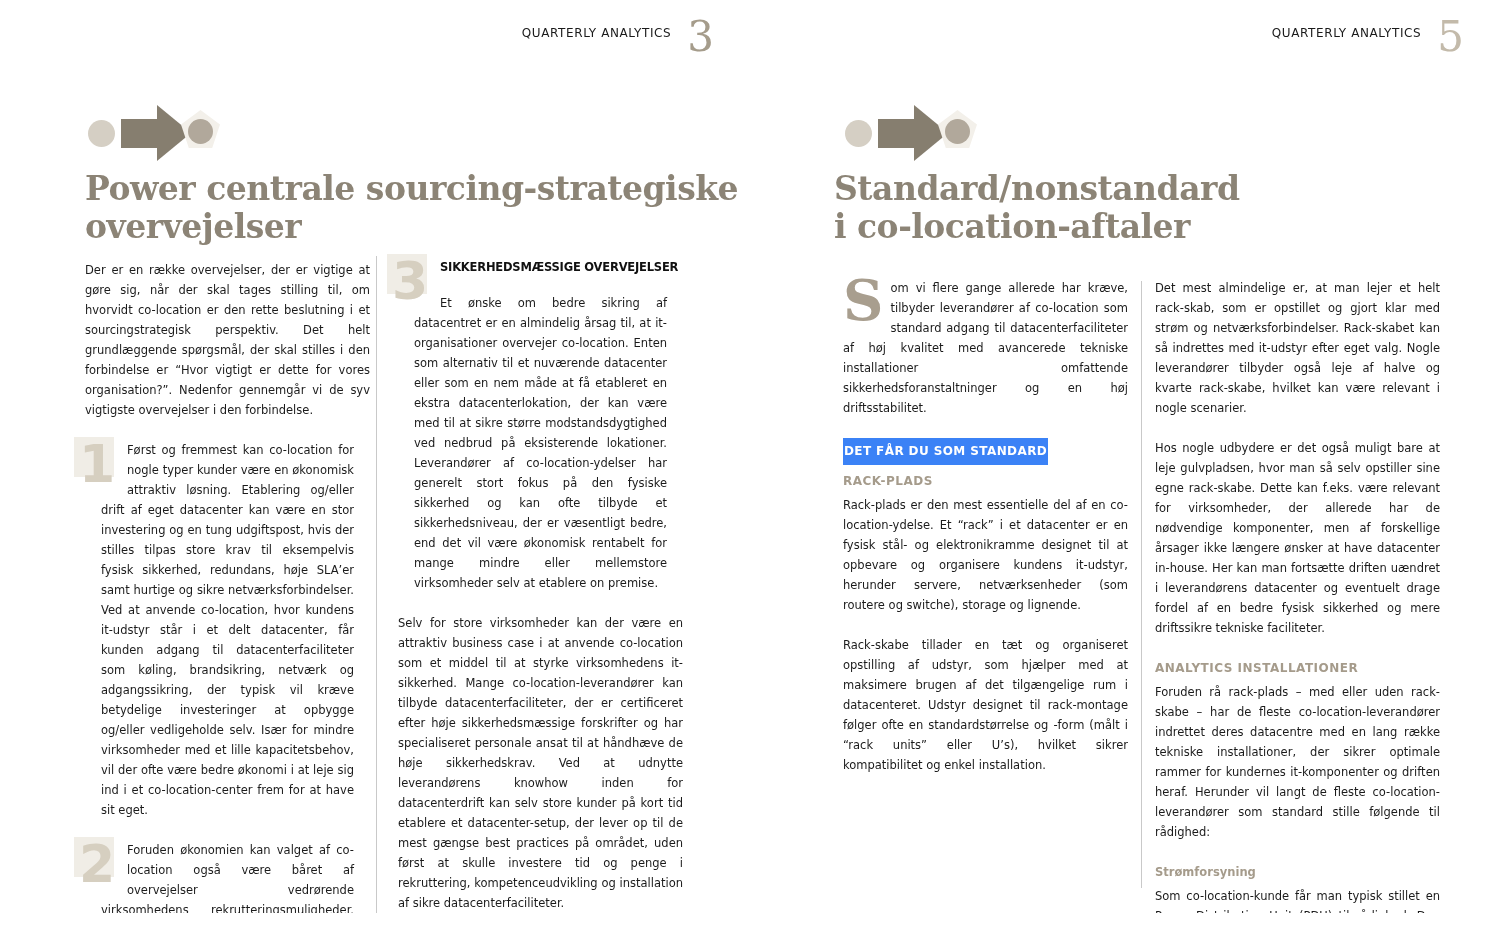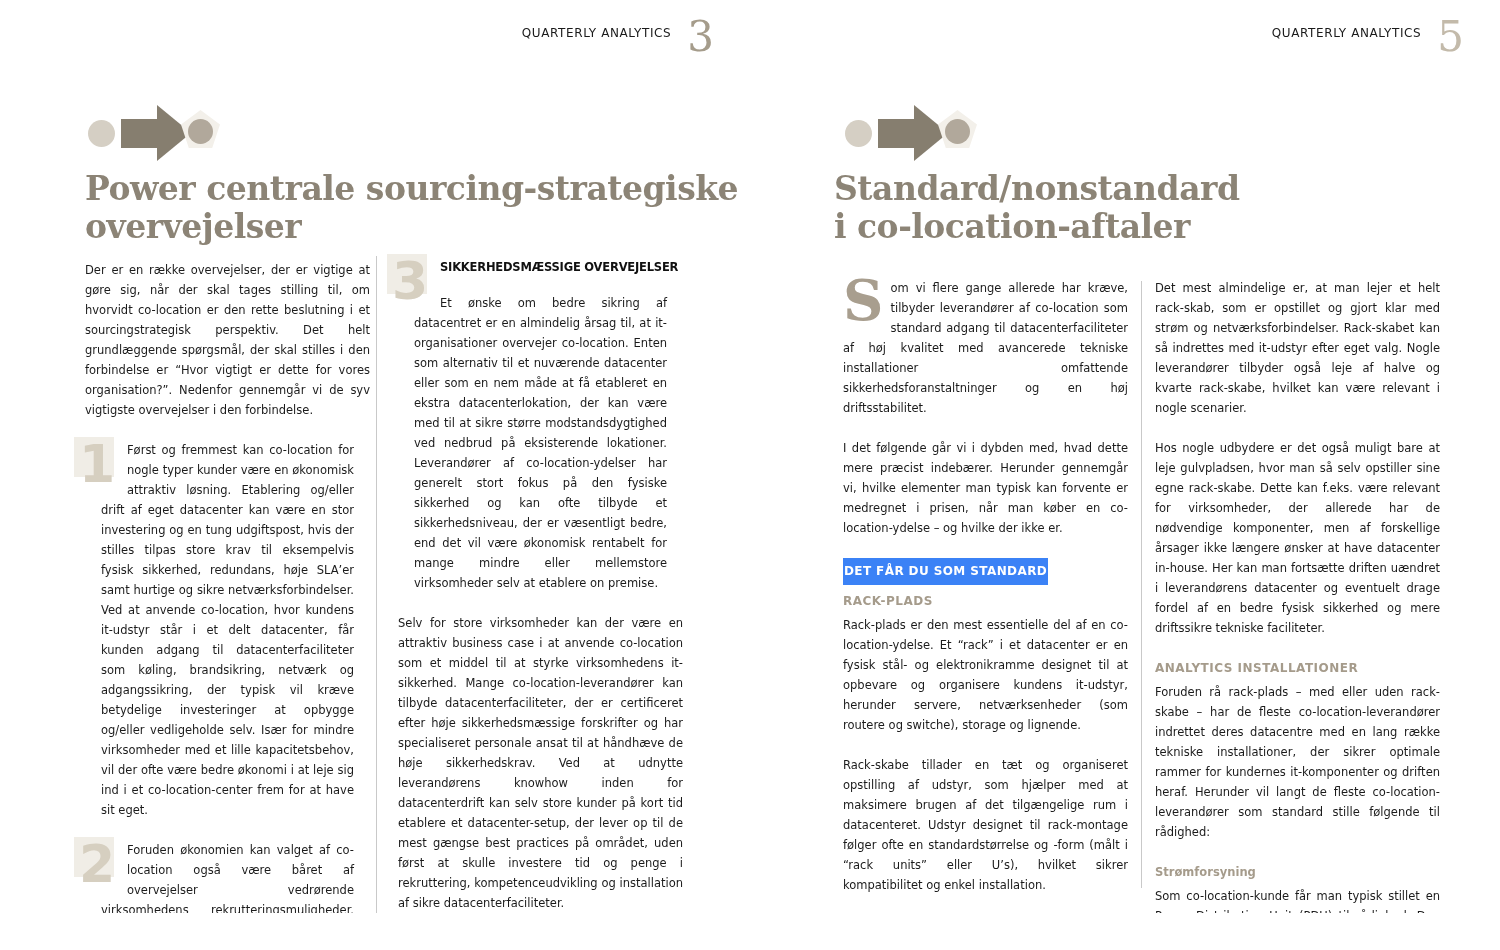--- a/index.html
+++ b/index.html
@@ -144,21 +144,20 @@
     </div>
 
     <h1 class="page-title">Standard/nonstandard
 i co-location-aftaler</h1>
 
     <div class="col col-1">
       <p class="body">
         <span class="dropcap">S</span><span>om vi flere gange allerede har kræve, tilbyder leverandører af co-location som standard adgang til datacenterfaciliteter af høj kvalitet med avancerede tekniske installationer omfattende sikkerhedsforanstaltninger og en høj driftsstabilitet.</span>
       </p>
 
-      <p class="body">I det følgende går vi i dybden med, hvad dette mere præcist indebærer. Herunder gennemgår vi, hvilke elementer man typisk kan forvente er medregnet i prisen, når man køber en co-location-ydelse – og hvilke der ikke er.</p>
 
       <div class="hl-wrap">
         <h3 class="hl-head">DET FÅR DU SOM STANDARD</h3>
       </div>
 
 
       <h4 class="subhead">RACK-PLADS</h4>
       <p class="body">Rack-plads er den mest essentielle del af en co-location-ydelse. Et “rack” i et datacenter er en fysisk stål- og elektronikramme designet til at opbevare og organisere kundens it-udstyr, herunder servere, netværksenheder (som routere og switche), storage og lignende.</p>
       <p class="body">Rack-skabe tillader en tæt og organiseret opstilling af udstyr, som hjælper med at maksimere brugen af det tilgængelige rum i datacenteret. Udstyr designet til rack-montage følger ofte en standardstørrelse og -form (målt i “rack units” eller U’s), hvilket sikrer kompatibilitet og enkel installation.</p>
 

